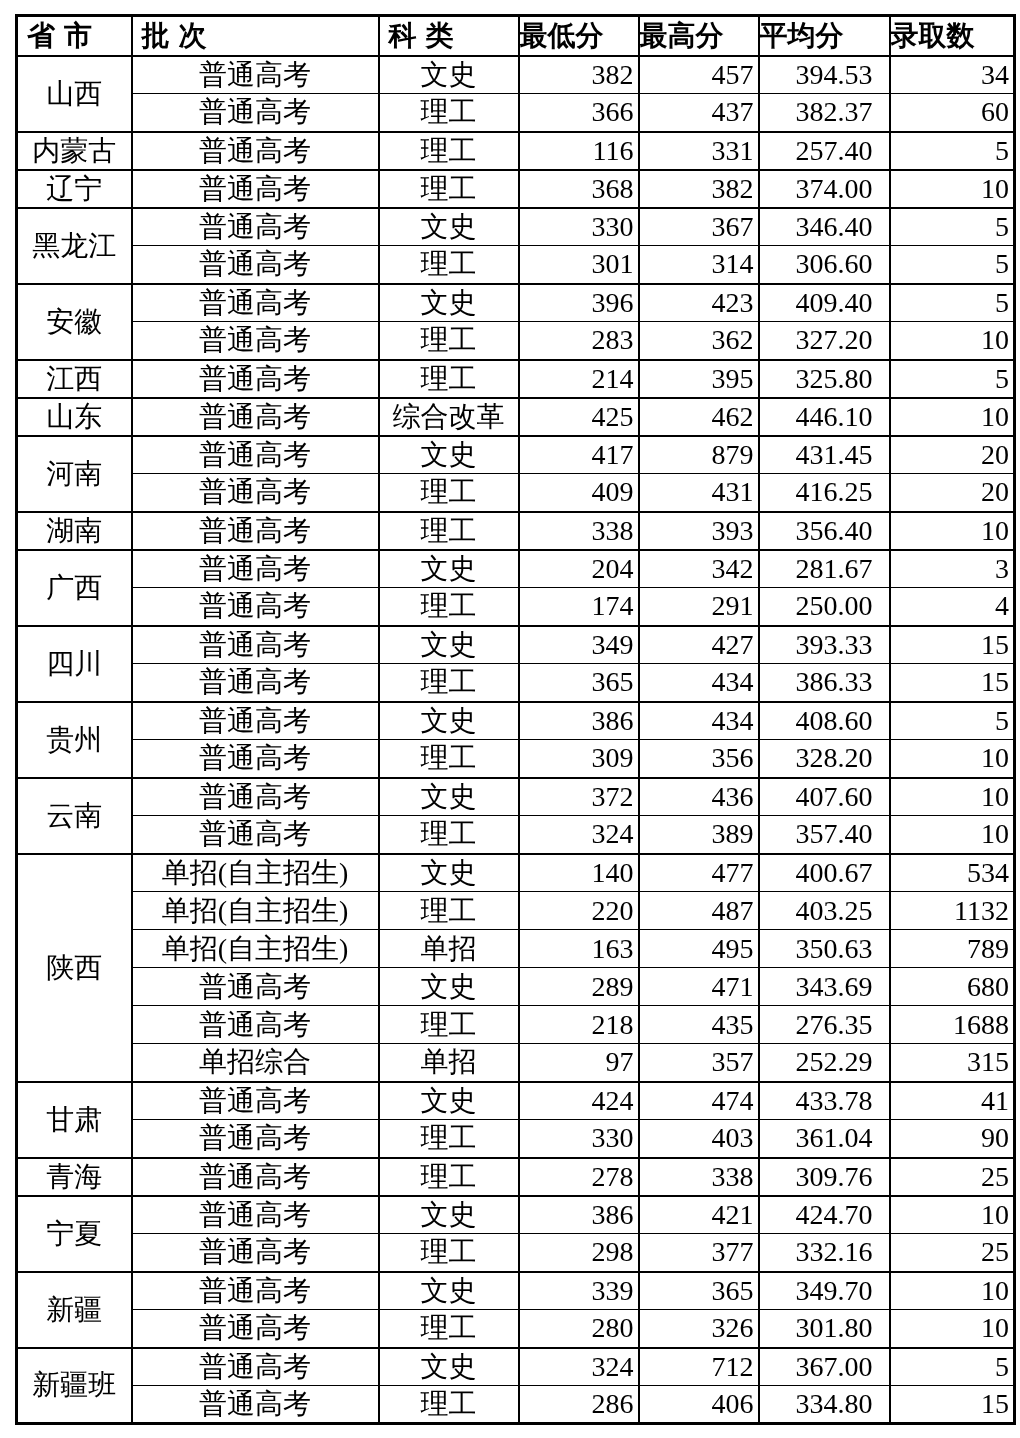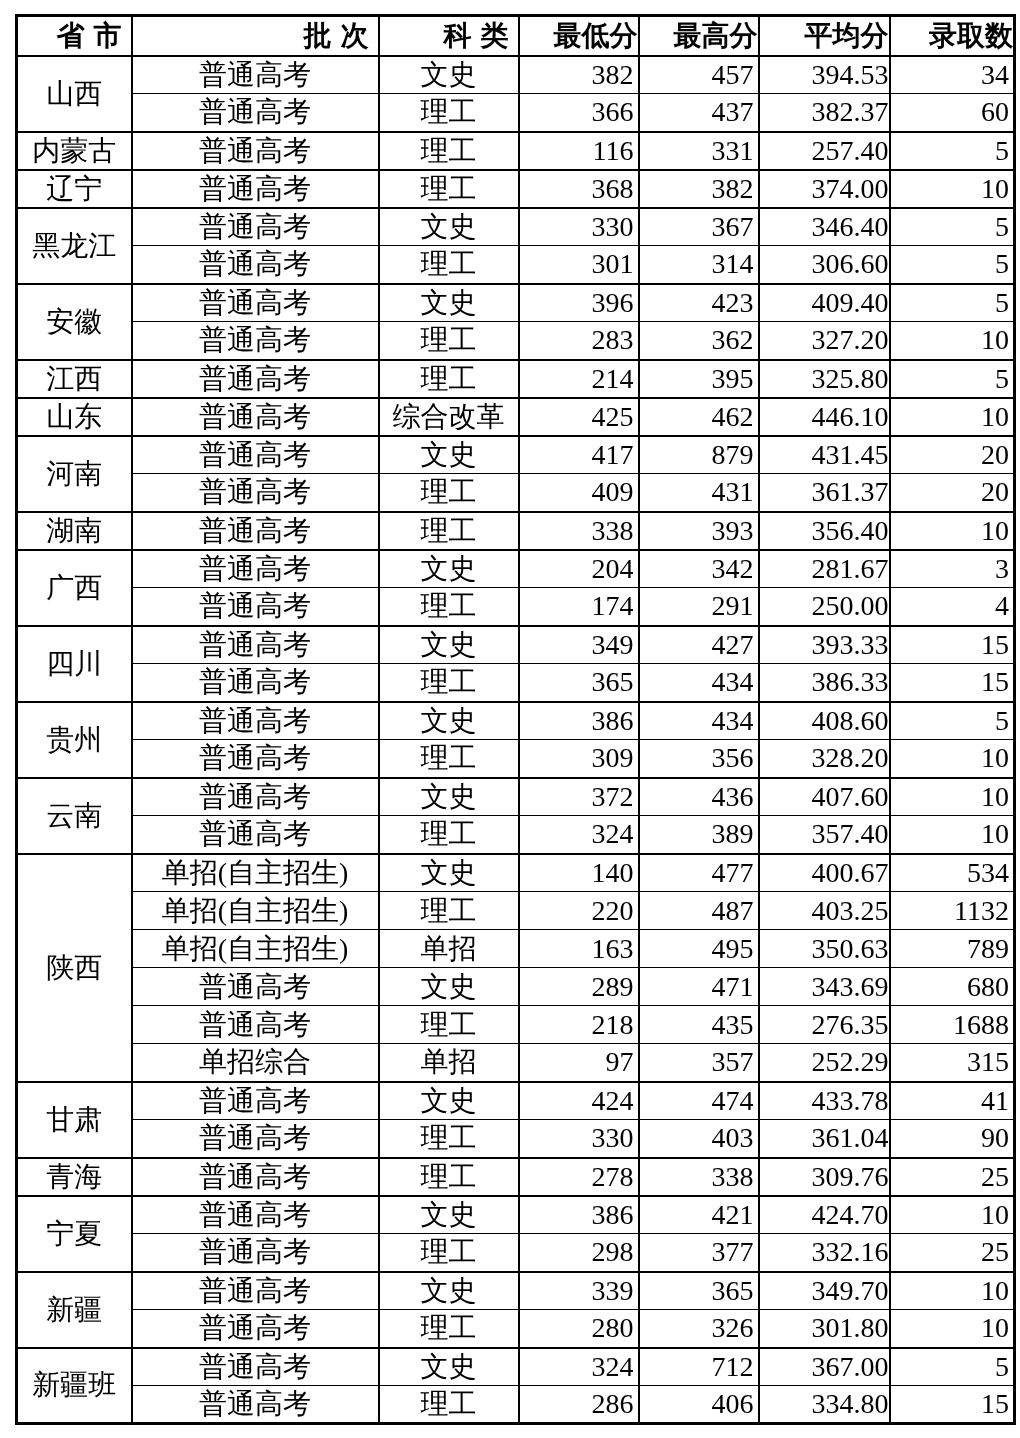--- a/index.html
+++ b/index.html
@@ -28,36 +28,36 @@
     font-size: 28px;
     line-height: 1;
     padding: 0;
     overflow: hidden;
     white-space: nowrap;
   }
   thead tr { height: 40px; }
   tbody tr { height: 38px; }
   th {
     font-weight: bold;
-    text-align: right;
+    text-align: left;
     border-bottom-width: 2px;
   }
   
   thead th:nth-child(-n+3) {
     letter-spacing: 0.32em;
     padding-left: 0.32em;
   }
   td {
     border-top-width: 1px;
     border-bottom-width: 1px;
   }
   tr.group-start td { border-top-width: 2px; }
   td.c { text-align: center; }
   td.r { text-align: right; padding-right: 4px; }
-  td.l { text-align: right; padding-left: 20px; }
+  td.l { text-align: center; padding-left: 20px; }
 </style>
 </head>
 <body>
 
 <table class="score-table">
   <colgroup>
     <col style="width:115px">
     <col style="width:247px">
     <col style="width:140px">
     <col style="width:120px">
@@ -171,21 +171,21 @@
         <td class="r">417</td>
         <td class="r">879</td>
         <td class="l">431.45</td>
         <td class="r">20</td>
       </tr>
       <tr>
         <td class="c">普通高考</td>
         <td class="c">理工</td>
         <td class="r">409</td>
         <td class="r">431</td>
-        <td class="l">361.37</td>
+        <td class="l">416.25</td>
         <td class="r">20</td>
       </tr>
       <tr class="group-start">
         <td rowspan="1" class="c">湖南</td>
         <td class="c">普通高考</td>
         <td class="c">理工</td>
         <td class="r">338</td>
         <td class="r">393</td>
         <td class="l">356.40</td>
         <td class="r">10</td>

